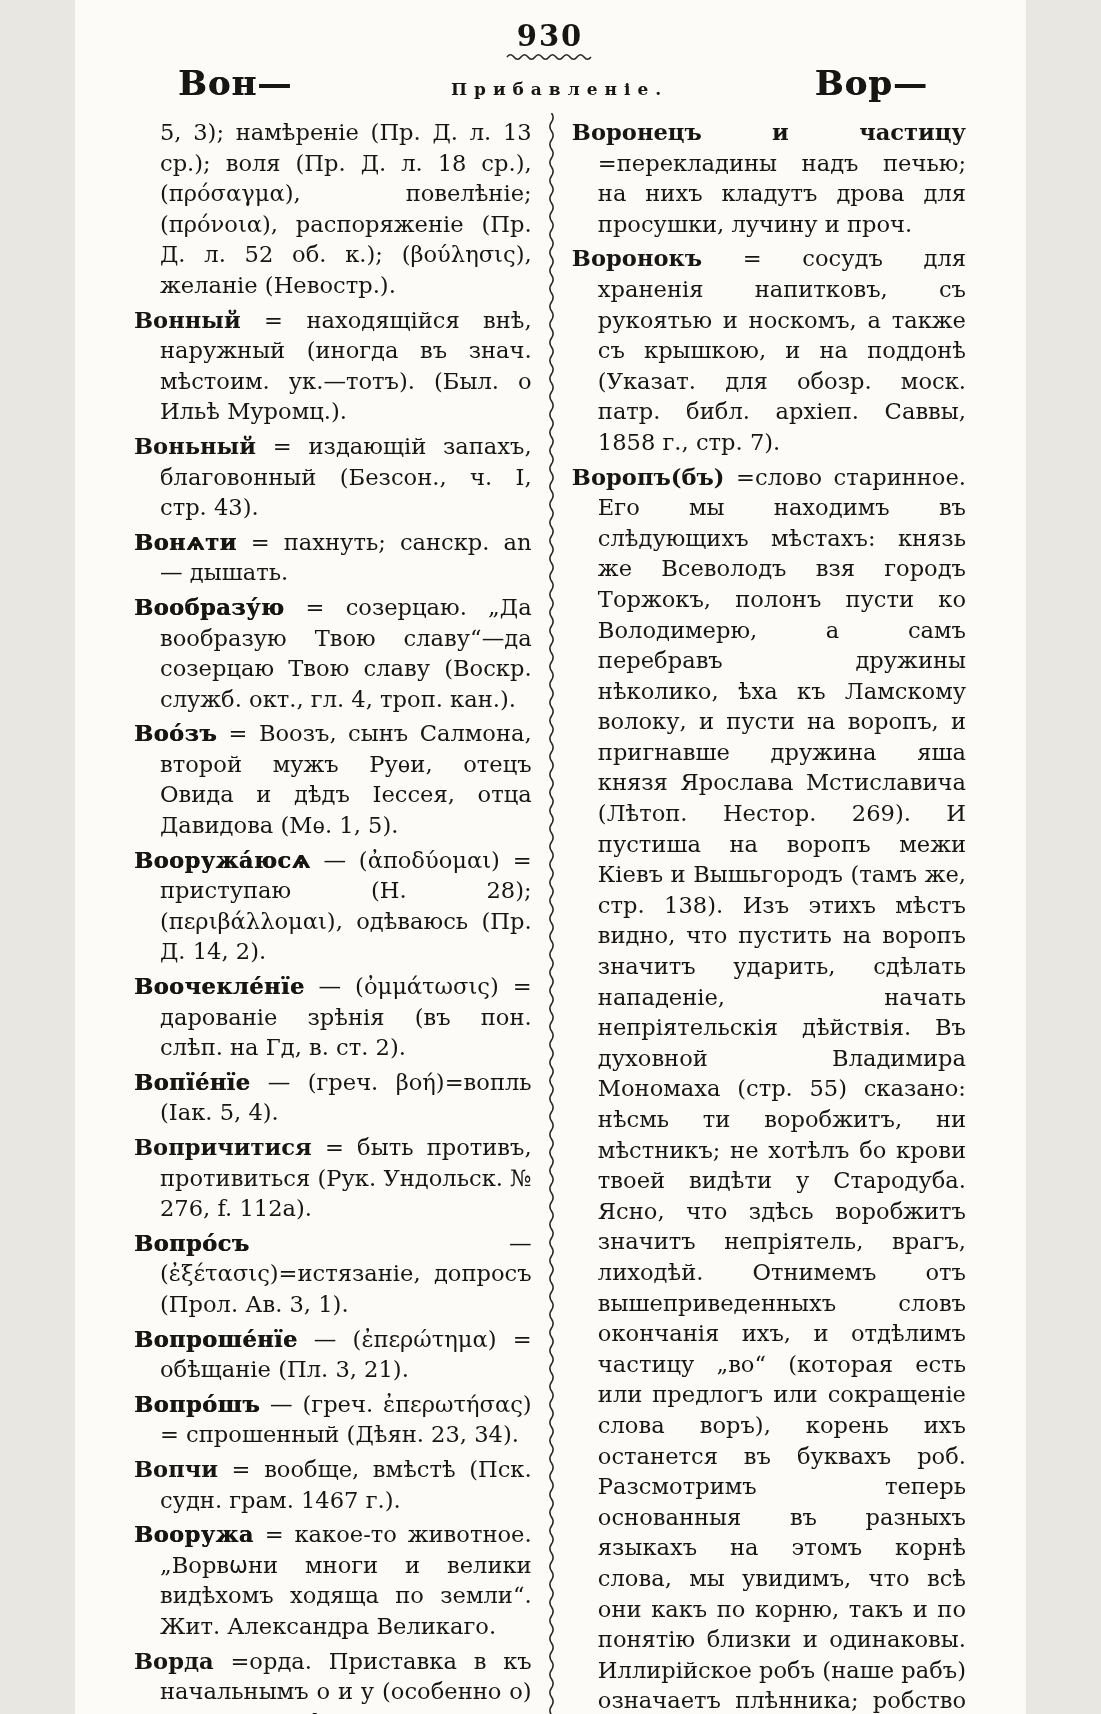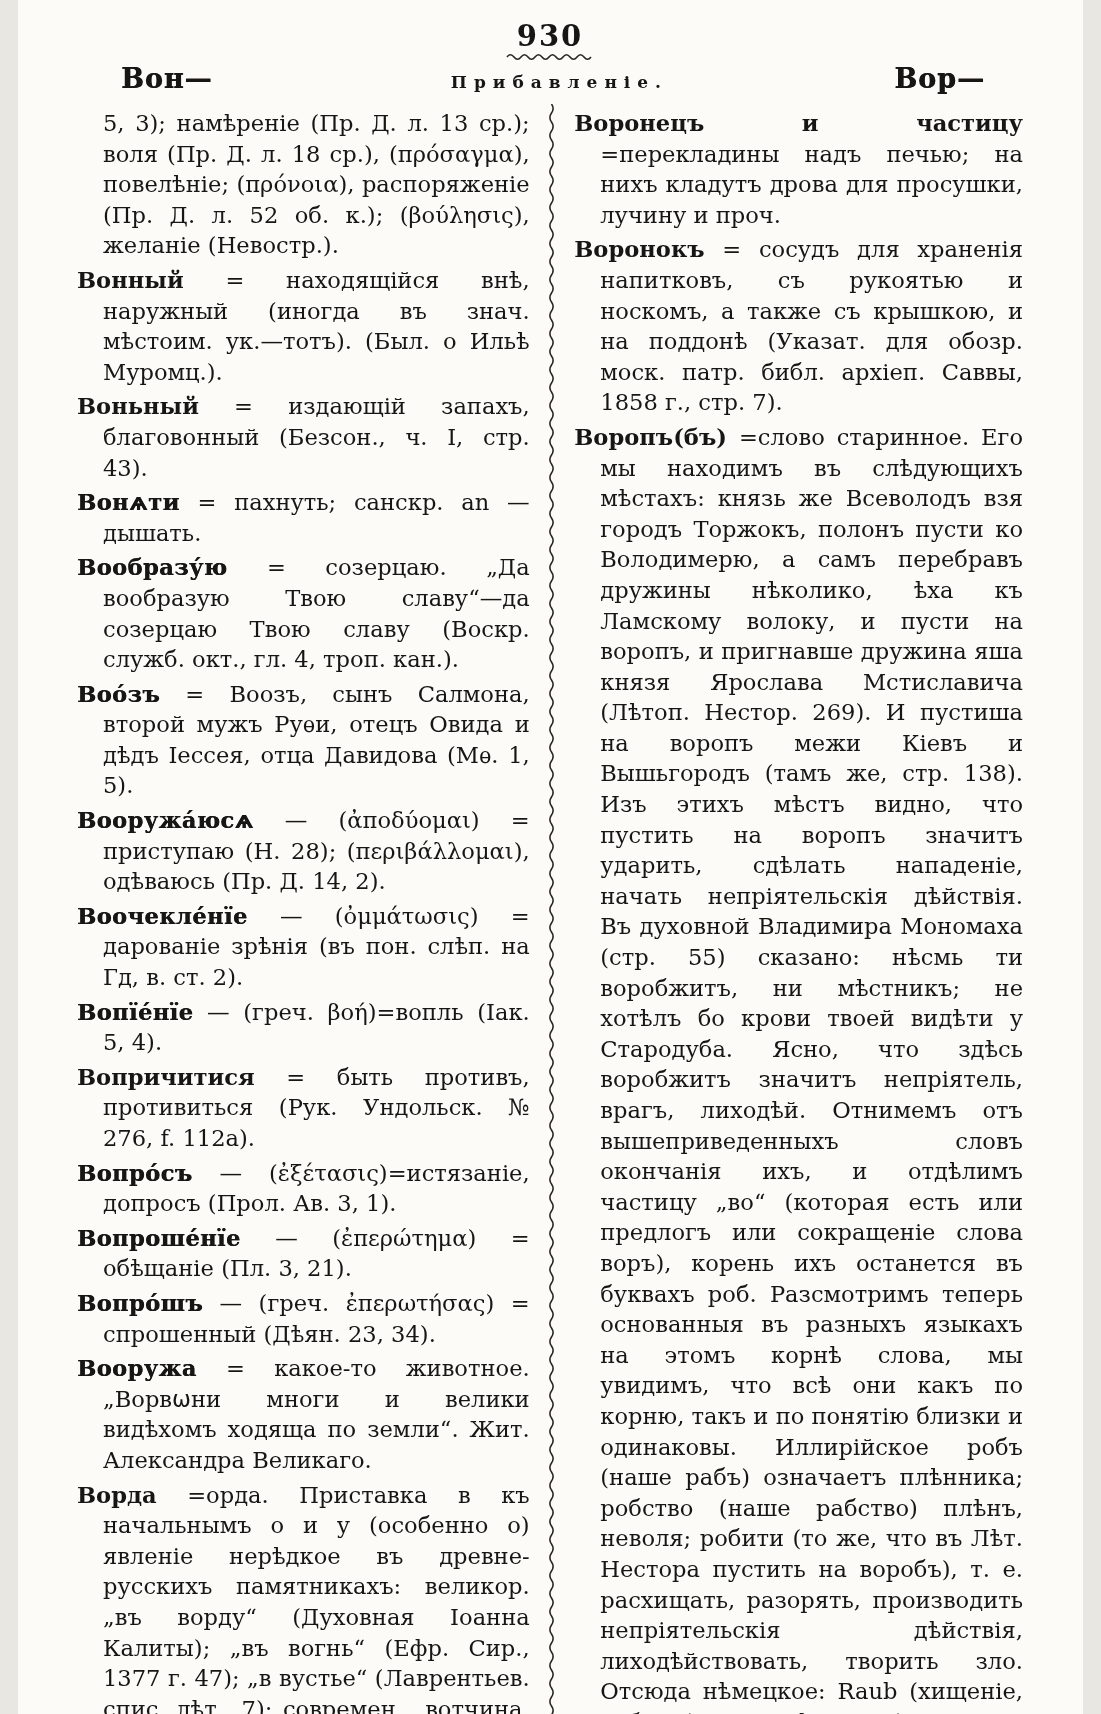--- a/index.html
+++ b/index.html
@@ -3,21 +3,21 @@
 <meta charset="utf-8">
 <style>
   html,body{margin:0;padding:0;}
   body{
     background:#e9e7e2;
     font-family:"DejaVu Serif","DejaVu Sans",serif;
     color:#181614;
   }
   .page{
     position:relative;
-    width:1065px;
+    width:951px;
     height:1714px;
     margin:0 auto;
     background:#fcfbf8;
     overflow:hidden;
     box-sizing:border-box;
     padding:22px 56px 0 55px;
   }
   
   .pageno-wrap{
     width:100%;
@@ -32,21 +32,21 @@
   }
   .pageno-underline{display:block;margin:1px auto 0;}
   .running-heads{
     display:flex;
     align-items:baseline;
     justify-content:space-between;
     margin-top:2px;
     padding:0 42px 0 48px;
   }
   .catchword{
-    font-size:27px;
+    font-size:34px;
     font-weight:bold;
   }
   .center-title{
     font-size:17px;
     letter-spacing:7px;
     font-weight:bold;
     padding-left:12px; 
   }
   
   .columns{
@@ -114,20 +114,21 @@
         <p class="entry"><span class="hw slav">Вонѧти</span><span> = пахнуть; санскр. an — дышать.</span></p>
         <p class="entry"><span class="hw slav">Вообразу́ю</span><span> = созерцаю. „Да вообразую Твою славу“—да созерцаю Твою славу (Воскр. служб. окт., гл. 4, троп. кан.).</span></p>
         <p class="entry"><span class="hw slav">Воо́зъ</span><span> = Воозъ, сынъ Салмона, второй мужъ Руѳи, отецъ Овида и дѣдъ Іессея, отца Давидова (Мѳ. 1, 5).</span></p>
         <p class="entry"><span class="hw slav">Вооружа́юсѧ</span><span> — (ἀποδύομαι) = приступаю (Н. 28); (περιβάλλομαι), одѣваюсь (Пр. Д. 14, 2).</span></p>
         <p class="entry"><span class="hw slav">Воочекле́нїе</span><span> — (ὀμμάτωσις) = дарованіе зрѣнія (въ пон. слѣп. на Гд, в. ст. 2).</span></p>
         <p class="entry"><span class="hw slav">Вопїе́нїе</span><span> — (греч. βοή)=вопль (Іак. 5, 4).</span></p>
         <p class="entry"><span class="hw">Вопричитися</span><span> = быть противъ, противиться (Рук. Ундольск. № 276, f. 112a).</span></p>
         <p class="entry"><span class="hw slav">Вопро́съ</span><span> — (ἐξέτασις)=истязаніе, допросъ (Прол. Ав. 3, 1).</span></p>
         <p class="entry"><span class="hw slav">Вопроше́нїе</span><span> — (ἐπερώτημα) = обѣщаніе (Пл. 3, 21).</span></p>
         <p class="entry"><span class="hw slav">Вопро́шъ</span><span> — (греч. ἐπερωτήσας) = спрошенный (Дѣян. 23, 34).</span></p>
+        <p class="entry"><span class="hw">Вопчи</span><span> = вообще, вмѣстѣ (Пск. судн. грам. 1467 г.).</span></p>
         <p class="entry"><span class="hw slav">Вооружа</span><span> = какое-то животное. „Ворвѡни многи и велики видѣхомъ ходяща по земли“. Жит. Александра Великаго.</span></p>
         <p class="entry"><span class="hw">Ворда</span><span> =орда. Приставка в къ начальнымъ о и у (особенно о) явленіе нерѣдкое въ древне-русскихъ памятникахъ: великор. „въ ворду“ (Духовная Іоанна Калиты); „въ вогнь“ (Ефр. Сир., 1377 г. 47); „в вустье“ (Лаврентьев. спис. лѣт., 7); современ. „вотчина, вотчимъ, восемь, вострый, воспа“ (См. подробн. въ Лек. по ист. русскаго яз. профес. А. И. Соболевскаго, стр. 114).</span></p>
       </div>
     <div class="divider-wrap">
       <svg id="divider-svg" width="9" height="2050" viewBox="0 0 9 2050">
           <path id="wavy-divider" d="M4.5 0 q3.2 4.5 0 9 q-3.2 4.5 0 9 q3.2 4.5 0 9 q-3.2 4.5 0 9 q3.2 4.5 0 9 q-3.2 4.5 0 9 q3.2 4.5 0 9 q-3.2 4.5 0 9 q3.2 4.5 0 9 q-3.2 4.5 0 9 q3.2 4.5 0 9 q-3.2 4.5 0 9 q3.2 4.5 0 9 q-3.2 4.5 0 9 q3.2 4.5 0 9 q-3.2 4.5 0 9 q3.2 4.5 0 9 q-3.2 4.5 0 9 q3.2 4.5 0 9 q-3.2 4.5 0 9 q3.2 4.5 0 9 q-3.2 4.5 0 9 q3.2 4.5 0 9 q-3.2 4.5 0 9 q3.2 4.5 0 9 q-3.2 4.5 0 9 q3.2 4.5 0 9 q-3.2 4.5 0 9 q3.2 4.5 0 9 q-3.2 4.5 0 9 q3.2 4.5 0 9 q-3.2 4.5 0 9 q3.2 4.5 0 9 q-3.2 4.5 0 9 q3.2 4.5 0 9 q-3.2 4.5 0 9 q3.2 4.5 0 9 q-3.2 4.5 0 9 q3.2 4.5 0 9 q-3.2 4.5 0 9 q3.2 4.5 0 9 q-3.2 4.5 0 9 q3.2 4.5 0 9 q-3.2 4.5 0 9 q3.2 4.5 0 9 q-3.2 4.5 0 9 q3.2 4.5 0 9 q-3.2 4.5 0 9 q3.2 4.5 0 9 q-3.2 4.5 0 9 q3.2 4.5 0 9 q-3.2 4.5 0 9 q3.2 4.5 0 9 q-3.2 4.5 0 9 q3.2 4.5 0 9 q-3.2 4.5 0 9 q3.2 4.5 0 9 q-3.2 4.5 0 9 q3.2 4.5 0 9 q-3.2 4.5 0 9 q3.2 4.5 0 9 q-3.2 4.5 0 9 q3.2 4.5 0 9 q-3.2 4.5 0 9 q3.2 4.5 0 9 q-3.2 4.5 0 9 q3.2 4.5 0 9 q-3.2 4.5 0 9 q3.2 4.5 0 9 q-3.2 4.5 0 9 q3.2 4.5 0 9 q-3.2 4.5 0 9 q3.2 4.5 0 9 q-3.2 4.5 0 9 q3.2 4.5 0 9 q-3.2 4.5 0 9 q3.2 4.5 0 9 q-3.2 4.5 0 9 q3.2 4.5 0 9 q-3.2 4.5 0 9 q3.2 4.5 0 9 q-3.2 4.5 0 9 q3.2 4.5 0 9 q-3.2 4.5 0 9 q3.2 4.5 0 9 q-3.2 4.5 0 9 q3.2 4.5 0 9 q-3.2 4.5 0 9 q3.2 4.5 0 9 q-3.2 4.5 0 9 q3.2 4.5 0 9 q-3.2 4.5 0 9 q3.2 4.5 0 9 q-3.2 4.5 0 9 q3.2 4.5 0 9 q-3.2 4.5 0 9 q3.2 4.5 0 9 q-3.2 4.5 0 9 q3.2 4.5 0 9 q-3.2 4.5 0 9 q3.2 4.5 0 9 q-3.2 4.5 0 9 q3.2 4.5 0 9 q-3.2 4.5 0 9 q3.2 4.5 0 9 q-3.2 4.5 0 9 q3.2 4.5 0 9 q-3.2 4.5 0 9 q3.2 4.5 0 9 q-3.2 4.5 0 9 q3.2 4.5 0 9 q-3.2 4.5 0 9 q3.2 4.5 0 9 q-3.2 4.5 0 9 q3.2 4.5 0 9 q-3.2 4.5 0 9 q3.2 4.5 0 9 q-3.2 4.5 0 9 q3.2 4.5 0 9 q-3.2 4.5 0 9 q3.2 4.5 0 9 q-3.2 4.5 0 9 q3.2 4.5 0 9 q-3.2 4.5 0 9 q3.2 4.5 0 9 q-3.2 4.5 0 9 q3.2 4.5 0 9 q-3.2 4.5 0 9 q3.2 4.5 0 9 q-3.2 4.5 0 9 q3.2 4.5 0 9 q-3.2 4.5 0 9 q3.2 4.5 0 9 q-3.2 4.5 0 9 q3.2 4.5 0 9 q-3.2 4.5 0 9 q3.2 4.5 0 9 q-3.2 4.5 0 9 q3.2 4.5 0 9 q-3.2 4.5 0 9 q3.2 4.5 0 9 q-3.2 4.5 0 9 q3.2 4.5 0 9 q-3.2 4.5 0 9 q3.2 4.5 0 9 q-3.2 4.5 0 9 q3.2 4.5 0 9 q-3.2 4.5 0 9 q3.2 4.5 0 9 q-3.2 4.5 0 9 q3.2 4.5 0 9 q-3.2 4.5 0 9 q3.2 4.5 0 9 q-3.2 4.5 0 9 q3.2 4.5 0 9 q-3.2 4.5 0 9 q3.2 4.5 0 9 q-3.2 4.5 0 9 q3.2 4.5 0 9 q-3.2 4.5 0 9 q3.2 4.5 0 9 q-3.2 4.5 0 9 q3.2 4.5 0 9 q-3.2 4.5 0 9 q3.2 4.5 0 9 q-3.2 4.5 0 9 q3.2 4.5 0 9 q-3.2 4.5 0 9 q3.2 4.5 0 9 q-3.2 4.5 0 9 q3.2 4.5 0 9 q-3.2 4.5 0 9 q3.2 4.5 0 9 q-3.2 4.5 0 9 q3.2 4.5 0 9 q-3.2 4.5 0 9 q3.2 4.5 0 9 q-3.2 4.5 0 9 q3.2 4.5 0 9 q-3.2 4.5 0 9 q3.2 4.5 0 9 q-3.2 4.5 0 9 q3.2 4.5 0 9 q-3.2 4.5 0 9 q3.2 4.5 0 9 q-3.2 4.5 0 9 q3.2 4.5 0 9 q-3.2 4.5 0 9 q3.2 4.5 0 9 q-3.2 4.5 0 9 q3.2 4.5 0 9 q-3.2 4.5 0 9 q3.2 4.5 0 9 q-3.2 4.5 0 9 q3.2 4.5 0 9 q-3.2 4.5 0 9 q3.2 4.5 0 9 q-3.2 4.5 0 9 q3.2 4.5 0 9 q-3.2 4.5 0 9 q3.2 4.5 0 9 q-3.2 4.5 0 9 q3.2 4.5 0 9 q-3.2 4.5 0 9 q3.2 4.5 0 9 q-3.2 4.5 0 9 q3.2 4.5 0 9 q-3.2 4.5 0 9 q3.2 4.5 0 9 q-3.2 4.5 0 9 q3.2 4.5 0 9 q-3.2 4.5 0 9 q3.2 4.5 0 9 q-3.2 4.5 0 9 q3.2 4.5 0 9 q-3.2 4.5 0 9 q3.2 4.5 0 9 q-3.2 4.5 0 9 q3.2 4.5 0 9 q-3.2 4.5 0 9 q3.2 4.5 0 9 q-3.2 4.5 0 9 q3.2 4.5 0 9 q-3.2 4.5 0 9 q3.2 4.5 0 9 q-3.2 4.5 0 9 q3.2 4.5 0 9 q-3.2 4.5 0 9"></path>
         </svg>
     </div>
     <div class="col right" id="col-right">
         <p class="entry"><span class="hw">Воронецъ и частицу</span><span> =перекладины надъ печью; на нихъ кладутъ дрова для просушки, лучину и проч.</span></p>

